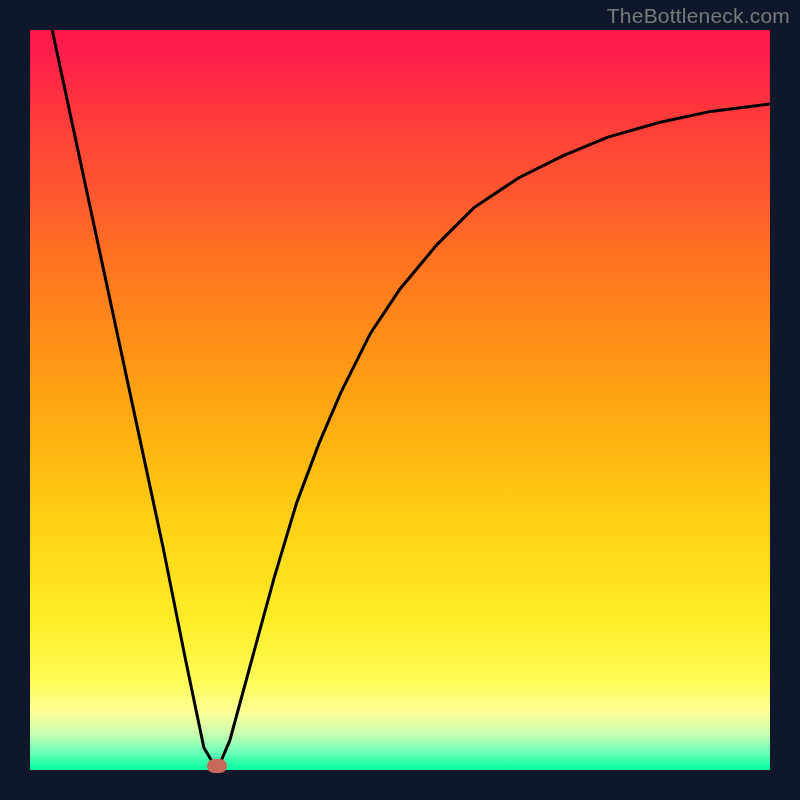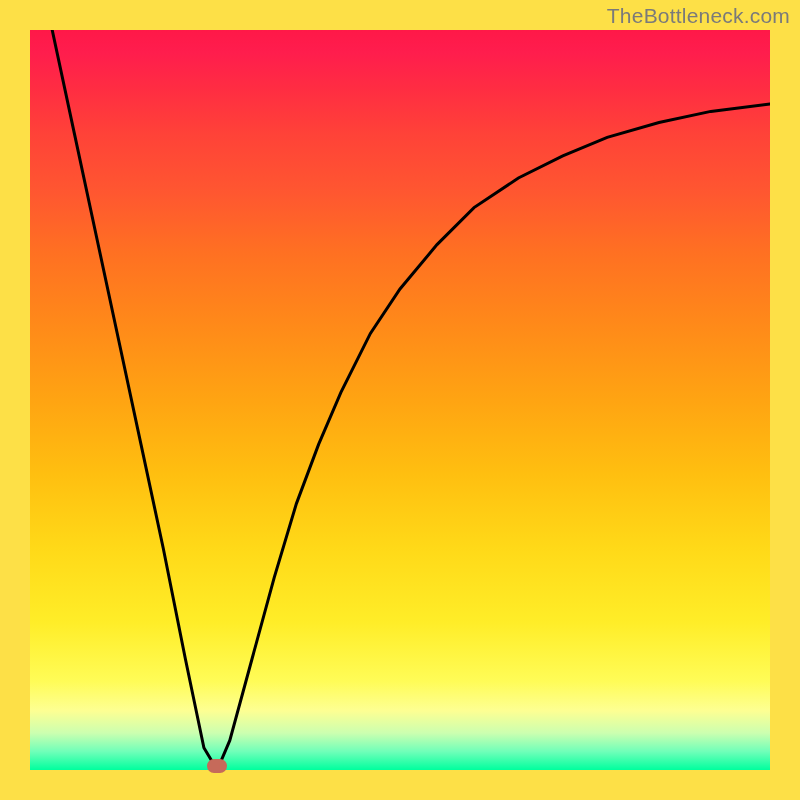--- a/index.html
+++ b/index.html
@@ -8,21 +8,21 @@
     width: 800px;
     height: 800px;
     overflow: hidden;
     background: #000;
     font-family: Arial, Helvetica, sans-serif;
   }
   .frame {
     position: relative;
     width: 800px;
     height: 800px;
-    background: #fde047;
+    background: #0f172a;
   }
   .plot-area {
     position: absolute;
     left: 30px;
     top: 30px;
     width: 740px;
     height: 740px;
     background: linear-gradient(
       to bottom,
       #ff1848 0%,

